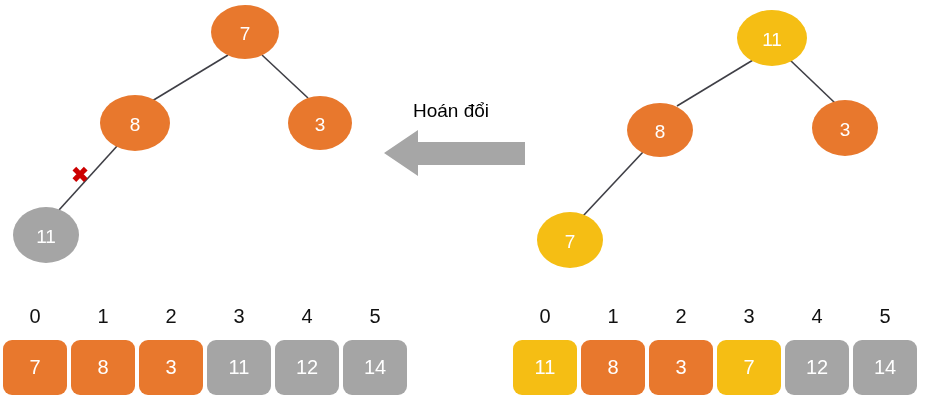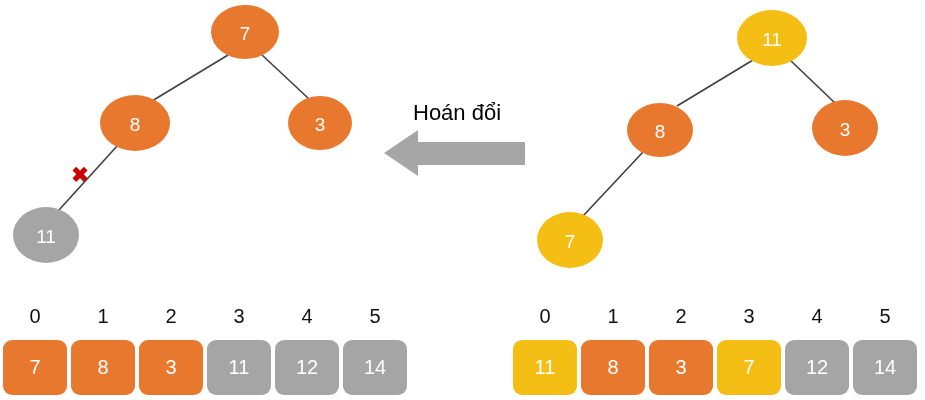--- a/index.html
+++ b/index.html
@@ -27,21 +27,21 @@
   .node-label {
     font-family: "Liberation Sans", sans-serif;
     fill: #ffffff;
     font-size: 19px;
     text-anchor: middle;
     dominant-baseline: central;
   }
   .swap-text {
     position: absolute;
     font-family: "Liberation Sans", sans-serif;
-    font-size: 22px;
+    font-size: 19px;
     color: #000000;
     white-space: nowrap;
   }
   .idx-label {
     position: absolute;
     font-family: "Liberation Sans", sans-serif;
     font-size: 20px;
     color: #111111;
     text-align: center;
     width: 64px;

